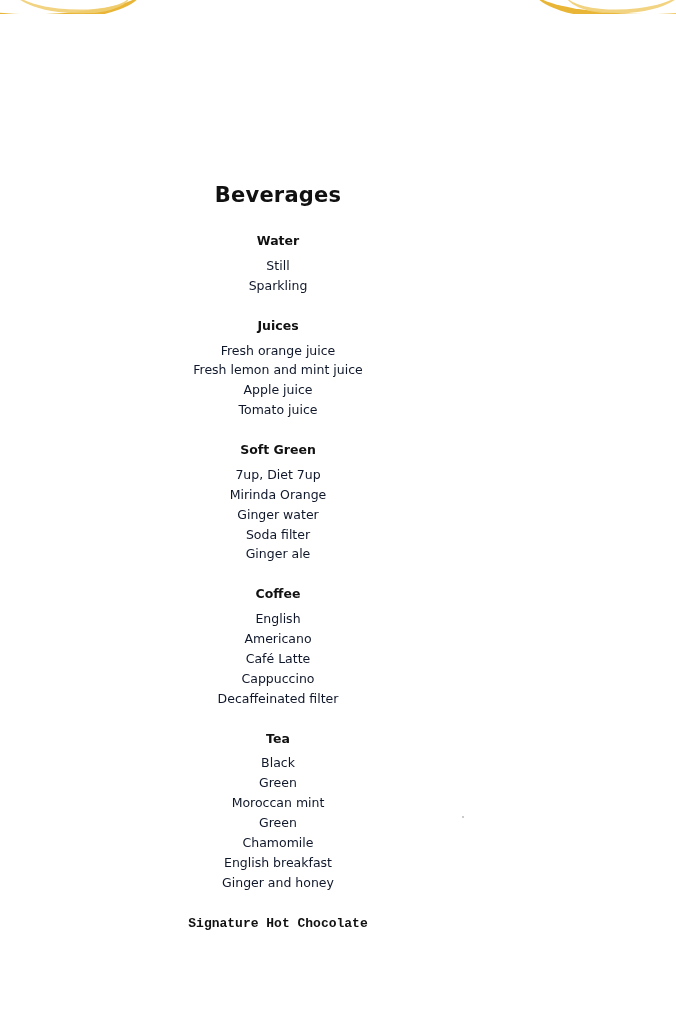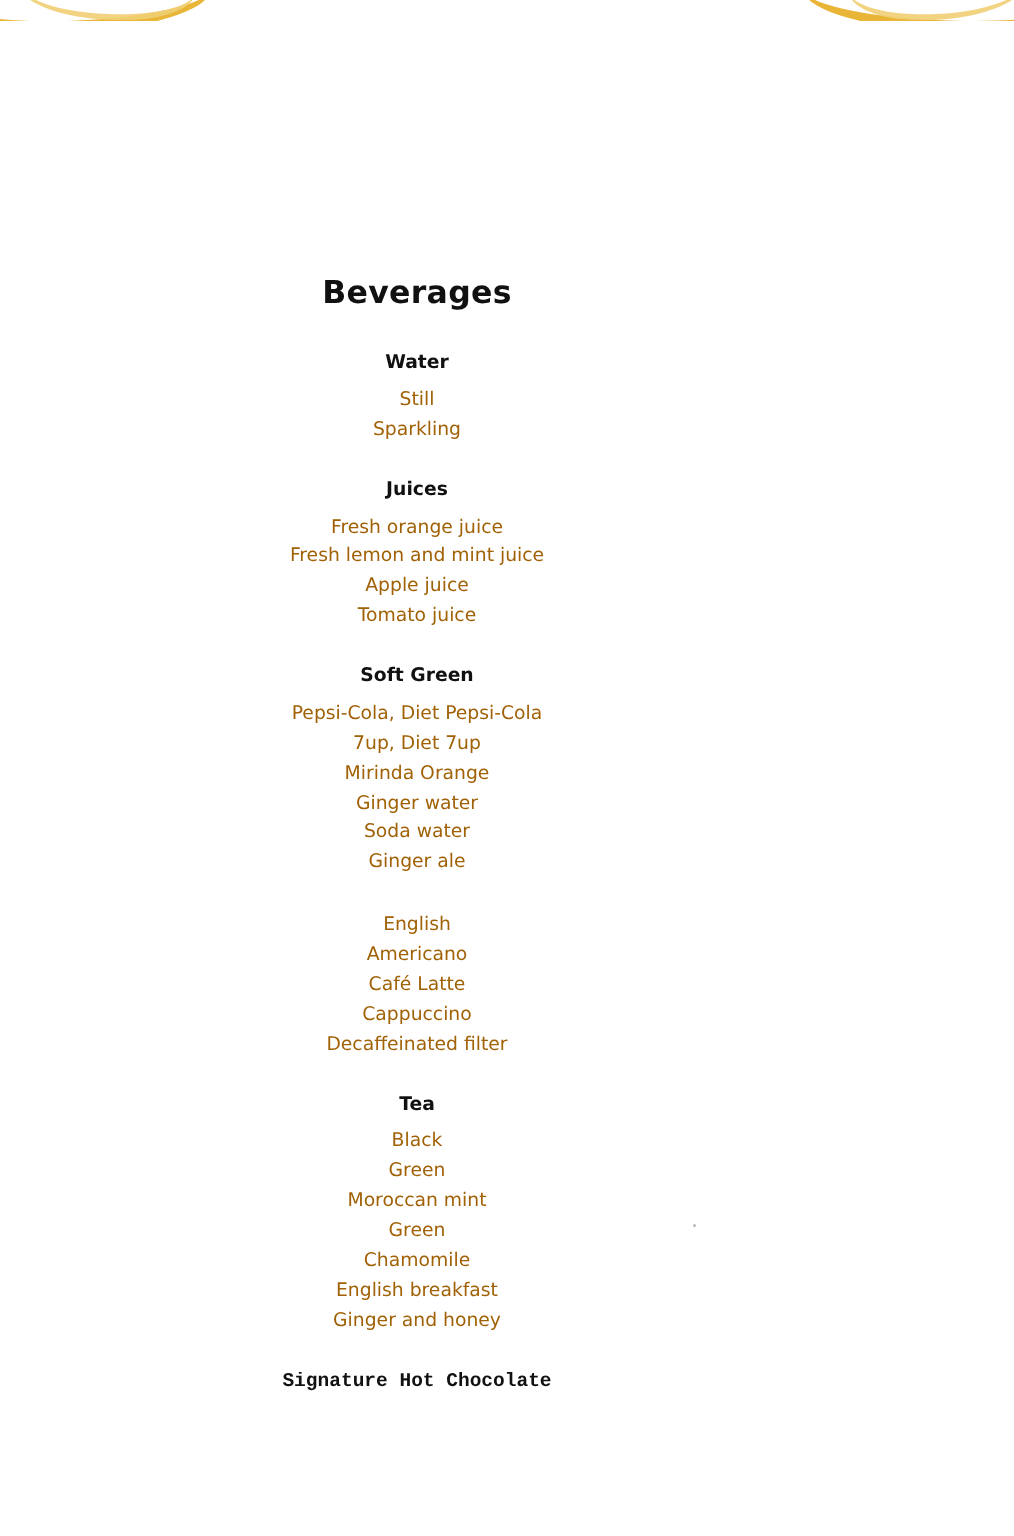--- a/index.html
+++ b/index.html
@@ -106,21 +106,21 @@
     font-size: 12.5px;
     font-weight: bold;
     color: #111111;
     margin: 0 0 6px 0;
     line-height: 1.35;
   }
 
   .item {
     font-size: 12.5px;
     font-weight: normal;
-    color: #a16207;
+    color: #0f172a;
     line-height: 1.59;
   }
 
   .standalone {
     font-size: 13px;
     font-weight: bold;
     color: #111111;
     margin-top: 14px;
     line-height: 1.4;
     font-family: Liberation Mono, monospace;
@@ -162,29 +162,29 @@
     <div class="section">
       <div class="section-title">Juices</div>
       <div class="item">Fresh orange juice</div>
       <div class="item">Fresh lemon and mint juice</div>
       <div class="item">Apple juice</div>
       <div class="item">Tomato juice</div>
     </div>
 
     <div class="section">
       <div class="section-title">Soft Green</div>
-      <div class="item">Pepsi-Cola, Diet Pepsi-Cola</div>
       <div class="item">7up, Diet 7up</div>
       <div class="item">Mirinda Orange</div>
       <div class="item">Ginger water</div>
-      <div class="item">Soda water</div>
+      <div class="item">Soda filter</div>
       <div class="item">Ginger ale</div>
     </div>
 
     <div class="section">
+      <div class="section-title">Coffee</div>
       <div class="item">English</div>
       <div class="item">Americano</div>
       <div class="item">Café Latte</div>
       <div class="item">Cappuccino</div>
       <div class="item">Decaffeinated filter</div>
     </div>
 
     <div class="section">
       <div class="section-title">Tea</div>
       <div class="item">Black</div>

